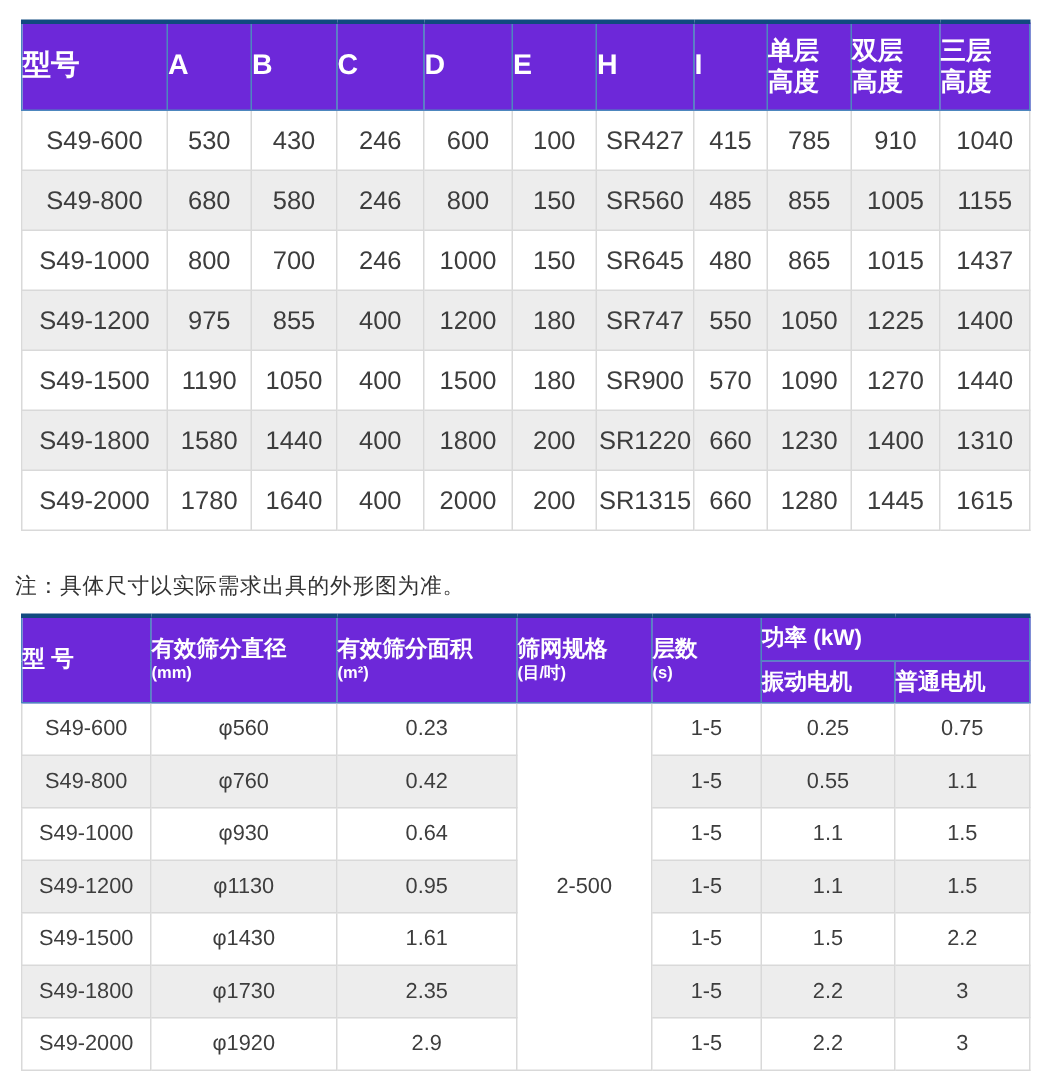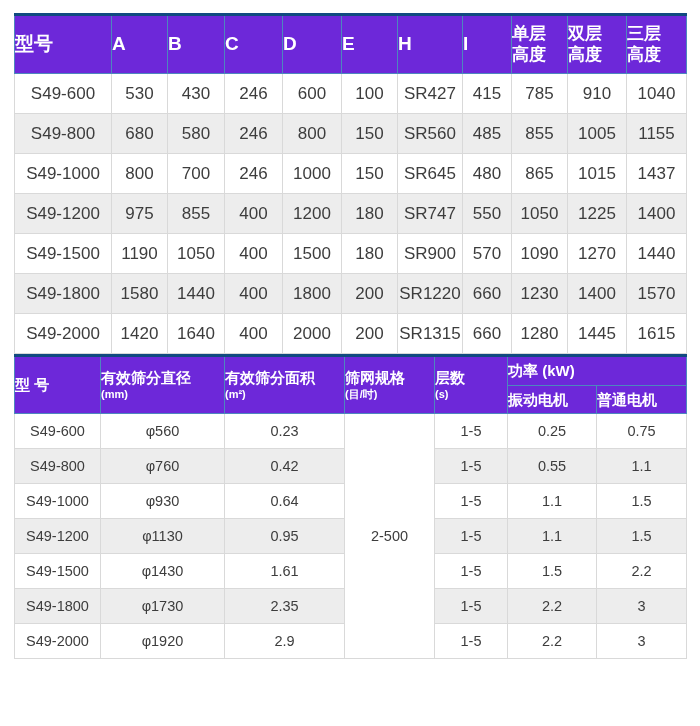--- a/index.html
+++ b/index.html
@@ -149,38 +149,39 @@
           <td>S49-1800</td>
           <td>1580</td>
           <td>1440</td>
           <td>400</td>
           <td>1800</td>
           <td>200</td>
           <td>SR1220</td>
           <td>660</td>
           <td>1230</td>
           <td>1400</td>
-          <td>1570</td>
+          <td>1310</td>
         </tr>
         <tr>
           <td>S49-2000</td>
-          <td>1420</td>
+          <td>1780</td>
           <td>1640</td>
           <td>400</td>
           <td>2000</td>
           <td>200</td>
           <td>SR1315</td>
           <td>660</td>
           <td>1280</td>
           <td>1445</td>
           <td>1615</td>
         </tr>
       </tbody>
   </table>
 
+  <div class="note">注：具体尺寸以实际需求出具的外形图为准。</div>
 
   <table class="t2">
     <colgroup>
       <col style="width:86px">
         <col style="width:124px">
         <col style="width:120px">
       <col style="width:90px">
         <col style="width:73px">
         <col style="width:89px">
       <col style="width:90px">

